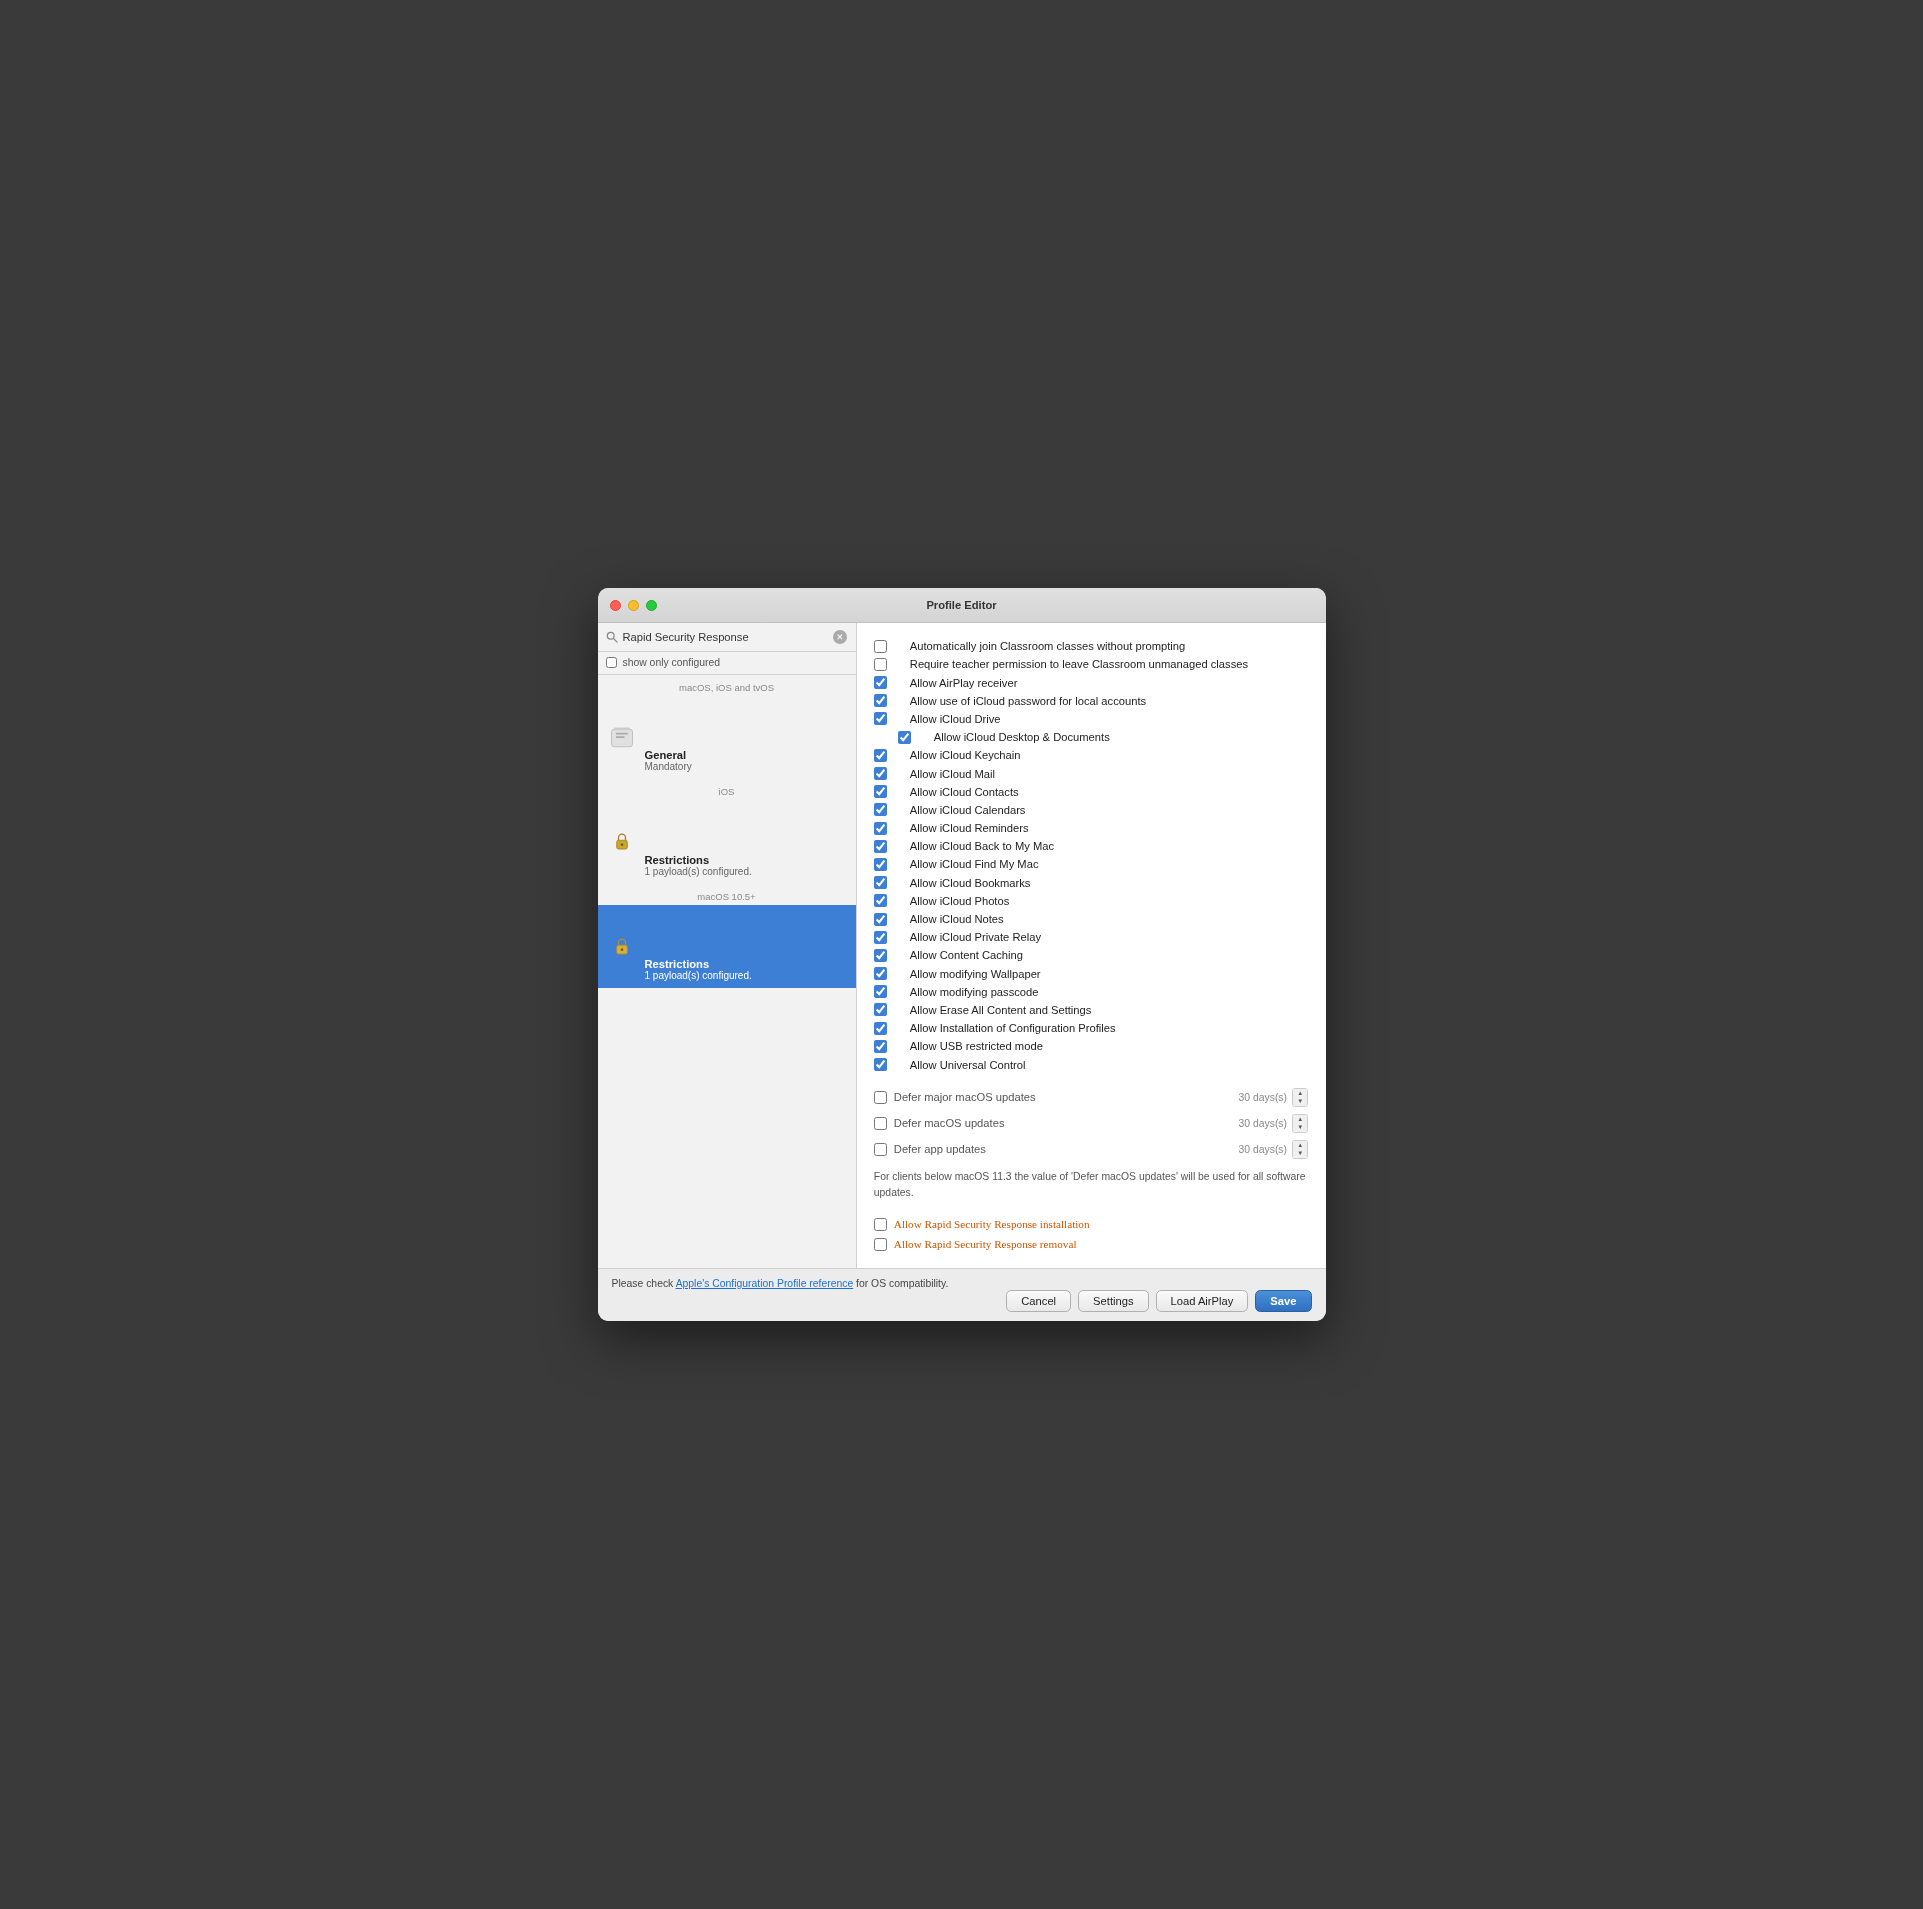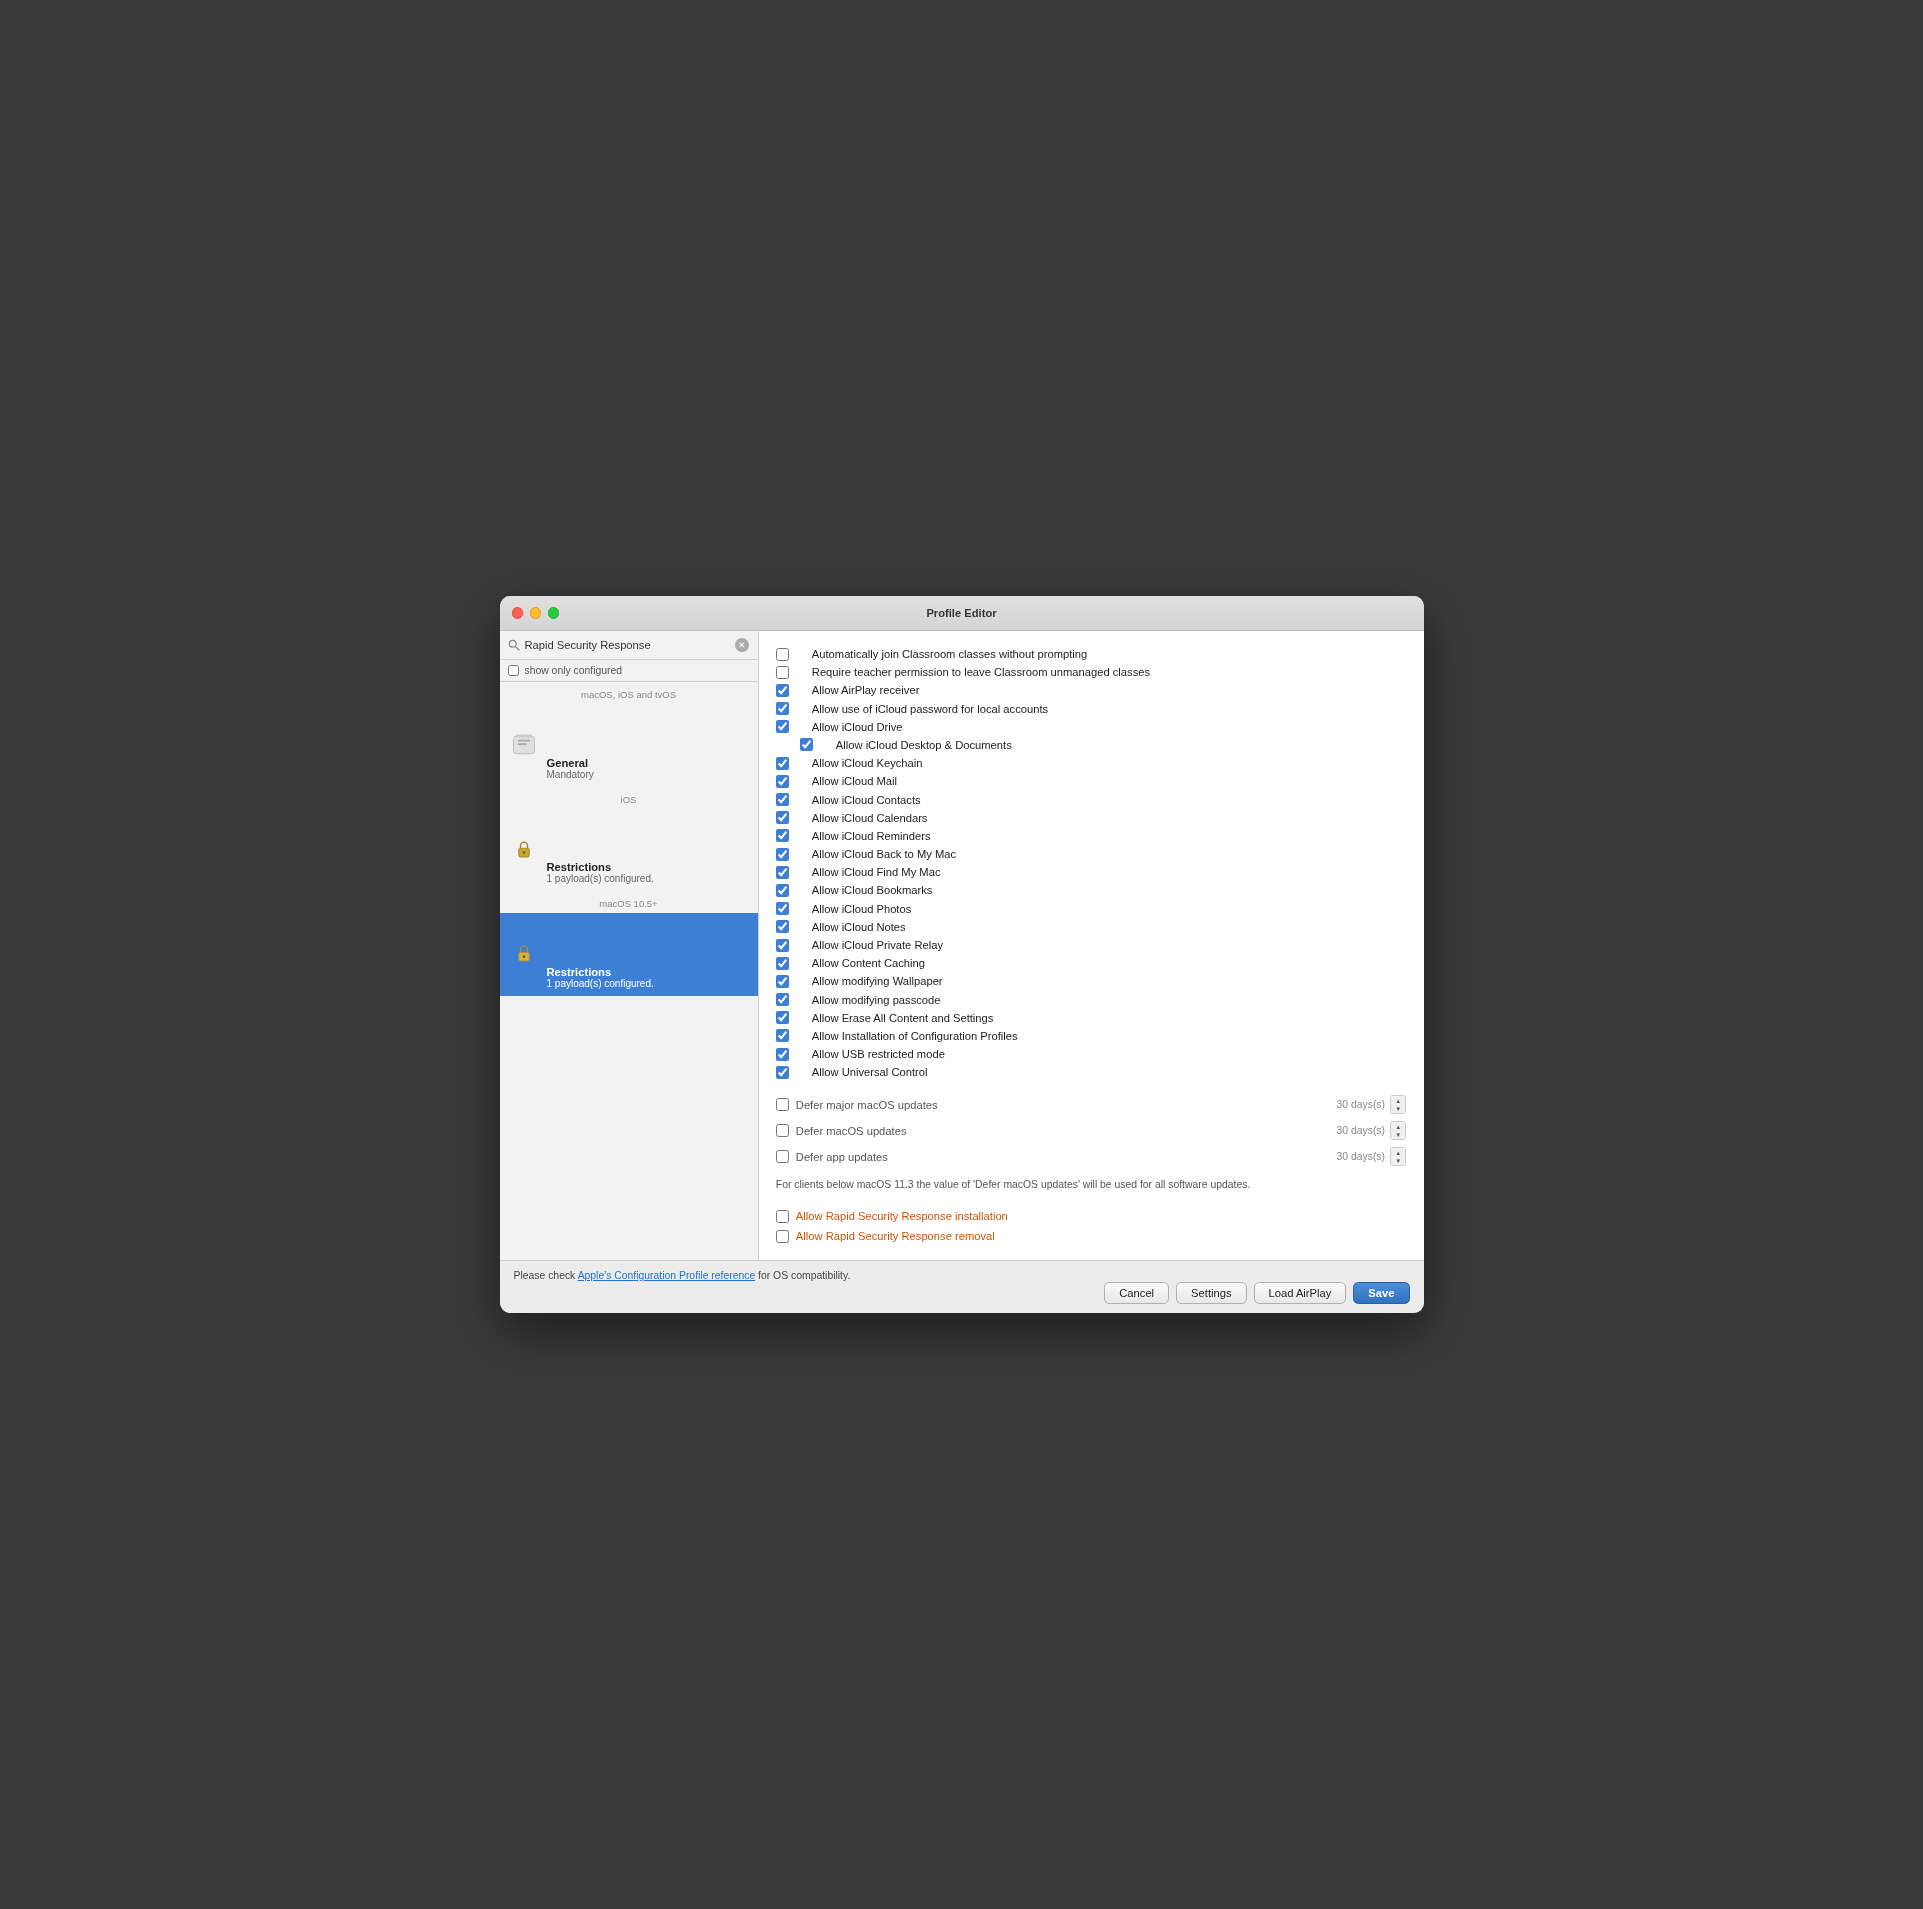--- a/index.html
+++ b/index.html
@@ -6,21 +6,21 @@
     body {
       background: #3a3a3a;
       display: flex;
       justify-content: center;
       align-items: center;
       min-height: 100vh;
       font-family: -apple-system, BlinkMacSystemFont, "San Francisco", "Helvetica Neue", Helvetica, Arial, sans-serif;
     }
 
     .window {
-      width: 924px;
+      width: 728px;
       background: #ececec;
       border-radius: 10.4px;
       box-shadow: 0 17.3px 52px rgba(0,0,0,0.5);
       overflow: hidden;
       display: flex;
       flex-direction: column;
     }
 
     .titlebar {
       background: linear-gradient(to bottom, #e0e0e0, #d4d4d4);
@@ -274,20 +274,21 @@
     }
 
     .rapid-security-row input[type="checkbox"] {
       width: 13px;
       height: 13px;
       flex-shrink: 0;
     }
 
     .rapid-security-label {
       color: #cc5500;
+      font-family: Liberation Serif, serif;
     }
 
     
     .footer {
       background: #ececec;
       border-top: 0.9px solid #d0d0d0;
       padding: 8.6px 14px;
       display: flex;
       flex-direction: column;
       gap: 1px;

